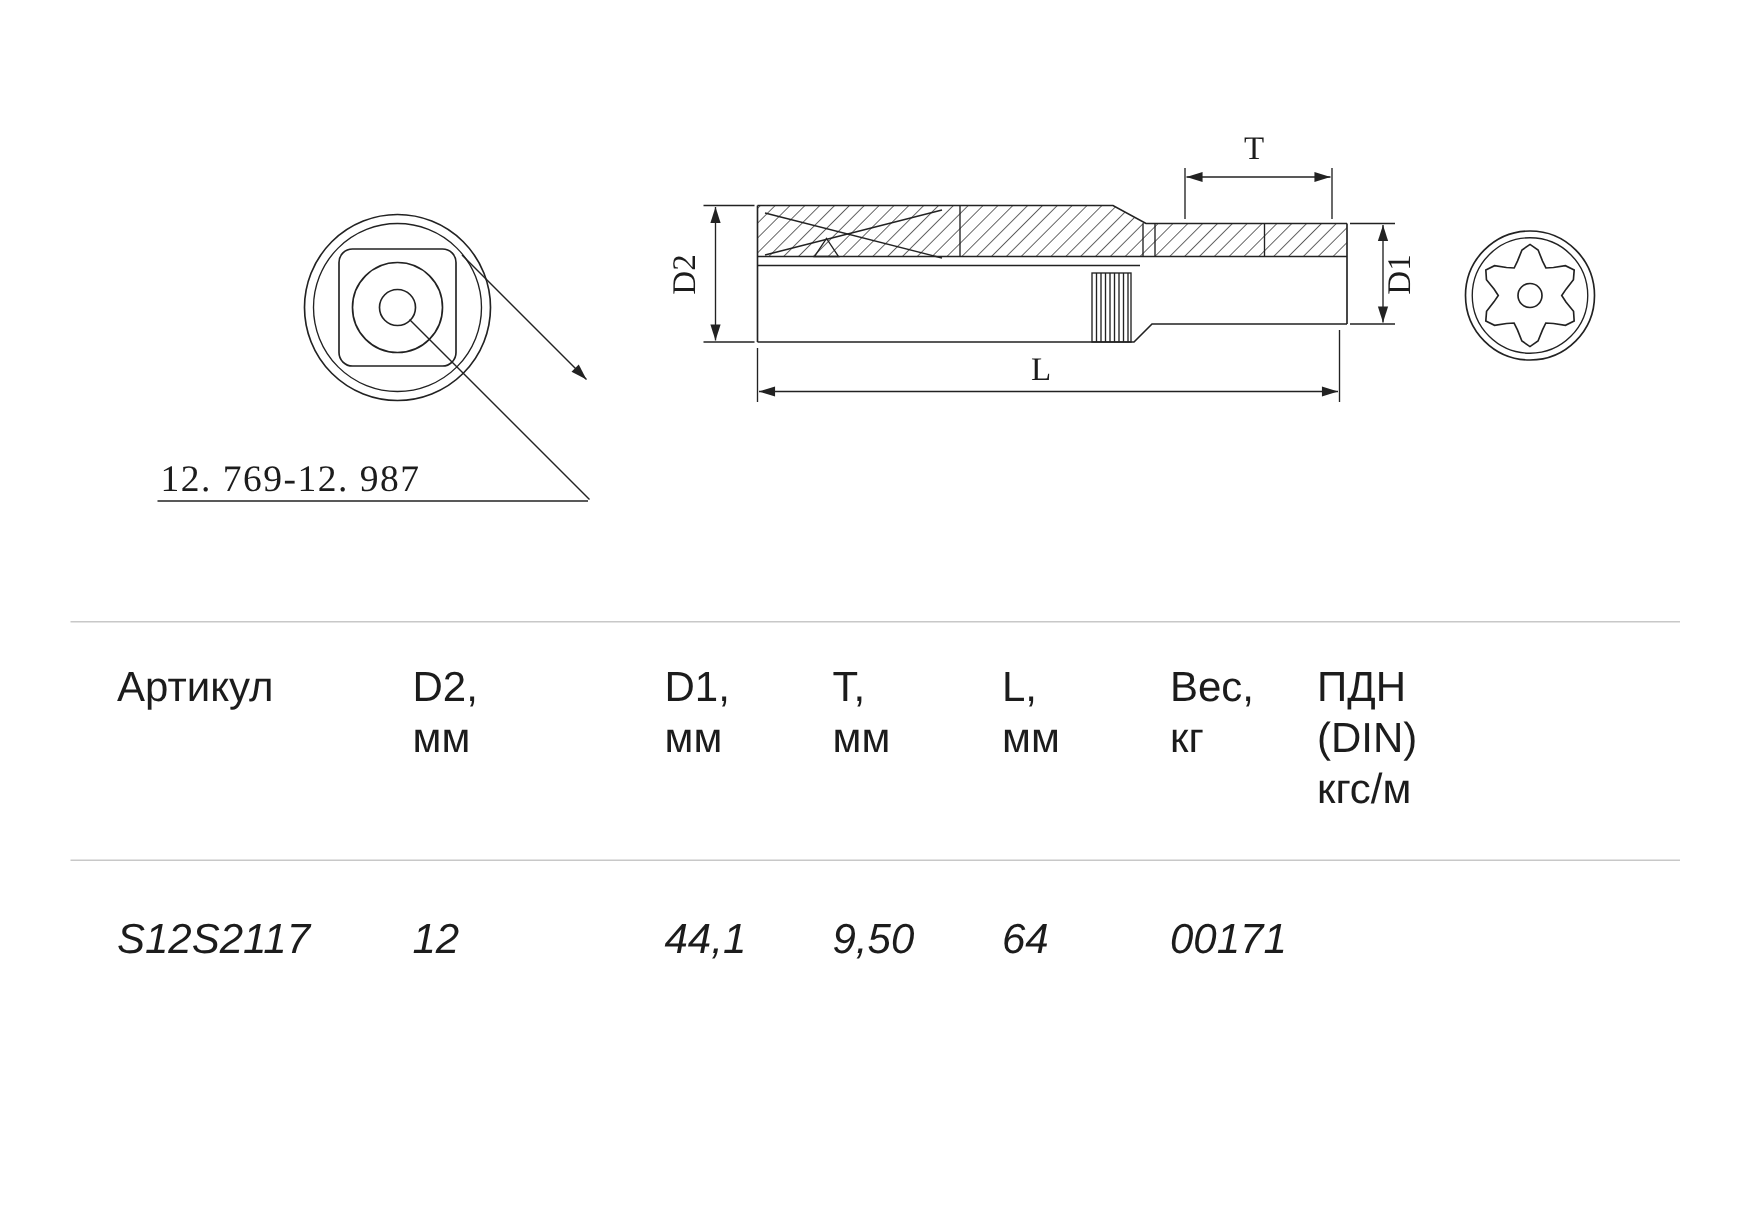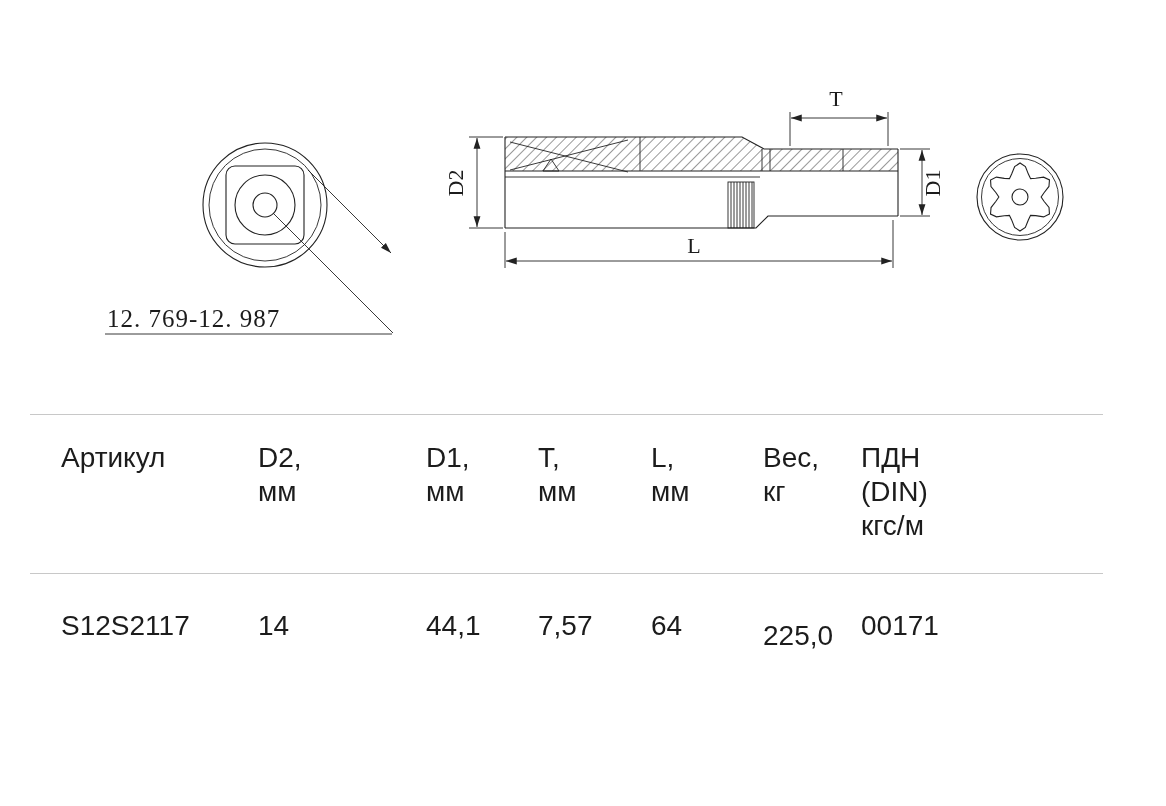--- a/index.html
+++ b/index.html
@@ -7,36 +7,37 @@
     position:relative; width:1166px; height:806px; background:#ffffff;
     font-family:"Liberation Sans", sans-serif; color:#1c1c1c; overflow:hidden;
   }
   .drawing { position:absolute; top:0; left:0; }
   .drawing .dline { stroke:#222222; stroke-width:1.1; fill:none; }
   .drawing .thin  { stroke:#222222; stroke-width:0.9; fill:none; }
   .drawing text { font-family:"Liberation Serif", serif; fill:#1c1c1c; }
   .dim-label { font-size:22px; }
   .range-label { font-size:25px; letter-spacing:1px; }
 
-  .spec-table { position:absolute; left:30px; top:414px; width:1073px; }
+  .spec-table { position:absolute; left:47px; top:414px; width:1073px; }
   .divider { height:1px; background:#c8c8c8; }
   .grid-row {
     display:grid;
     grid-template-columns:197px 168px 112px 113px 112px 98px 132px 1fr;
     padding-left:31px;
     box-sizing:border-box;
   }
   .header-row .cell {
     padding:26px 6px 30px 0;
     font-size:28px; line-height:1.22;
     white-space:pre-line;
   }
   .data-row .cell {
     padding:36px 6px 60px 0;
     font-size:28px;
+    font-style:italic;
   }
   .data-row .cell.shift-down { padding-top:46px; padding-bottom:50px; }
 </style>
 </head>
 <body>
 
 <div class="page">
 
   <svg class="drawing" width="1166" height="400" viewBox="0 0 1166 400">
     <defs>
@@ -150,22 +151,21 @@
 кг</div>
       <div class="cell">ПДН
 (DIN)
 кгс/м</div>
     </div>
 
     <div class="divider"></div>
 
     <div class="grid-row data-row">
       <div class="cell">S12S2117</div>
-      <div class="cell">14</div>
+      <div class="cell">12</div>
       <div class="cell">44,1</div>
-      <div class="cell">7,57</div>
+      <div class="cell">9,50</div>
       <div class="cell">64</div>
-      <div class="cell shift-down">225,0</div>
       <div class="cell">00171</div>
     </div>
   </div>
 
 </div>
 
 </body></html>

